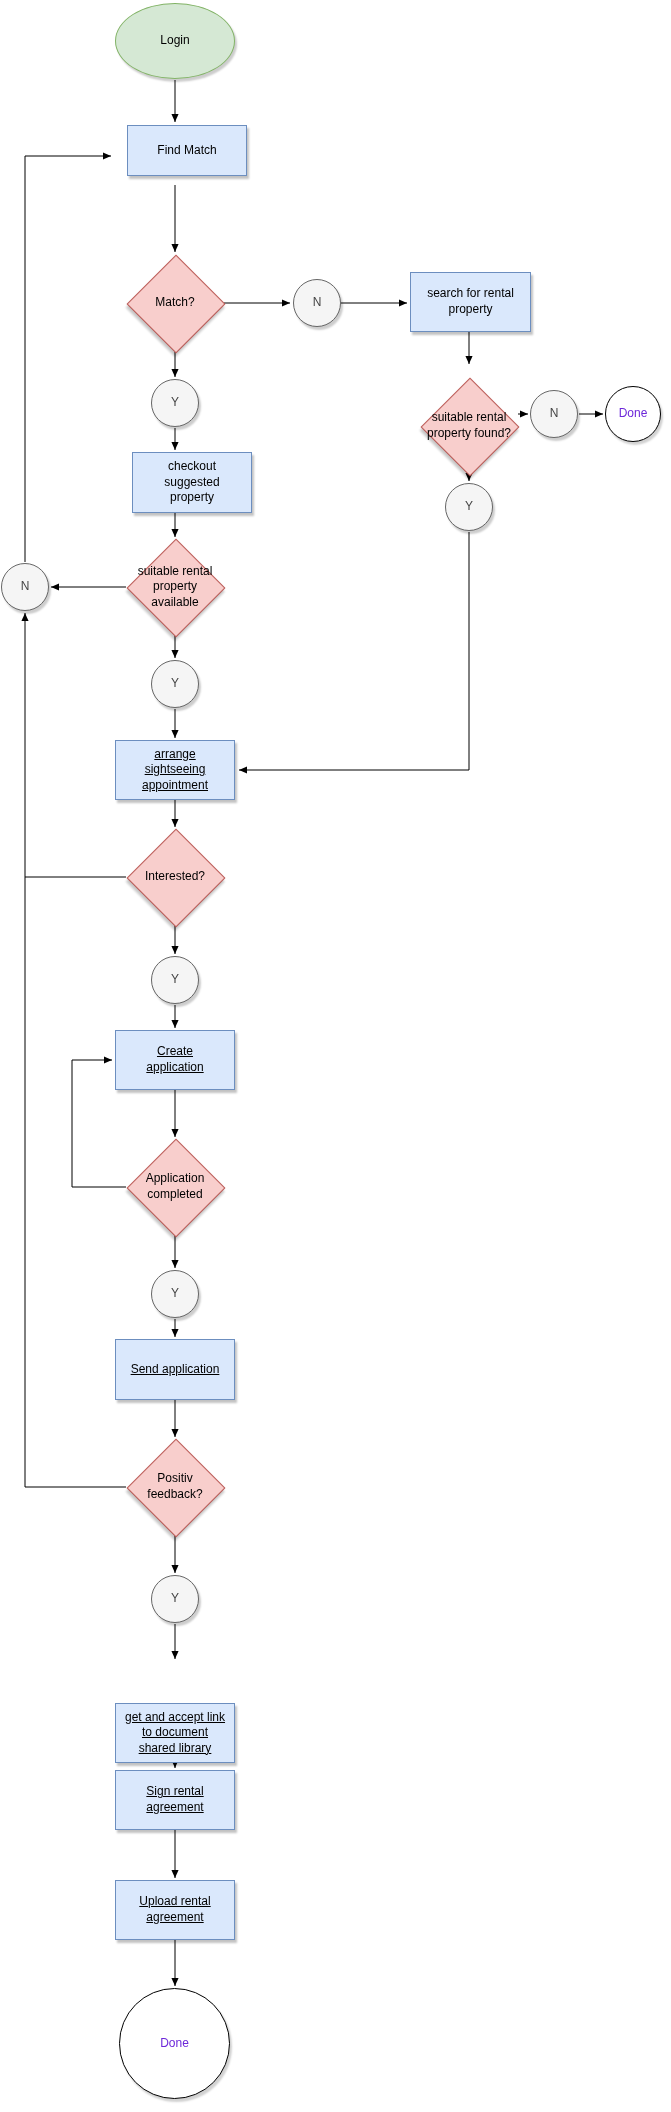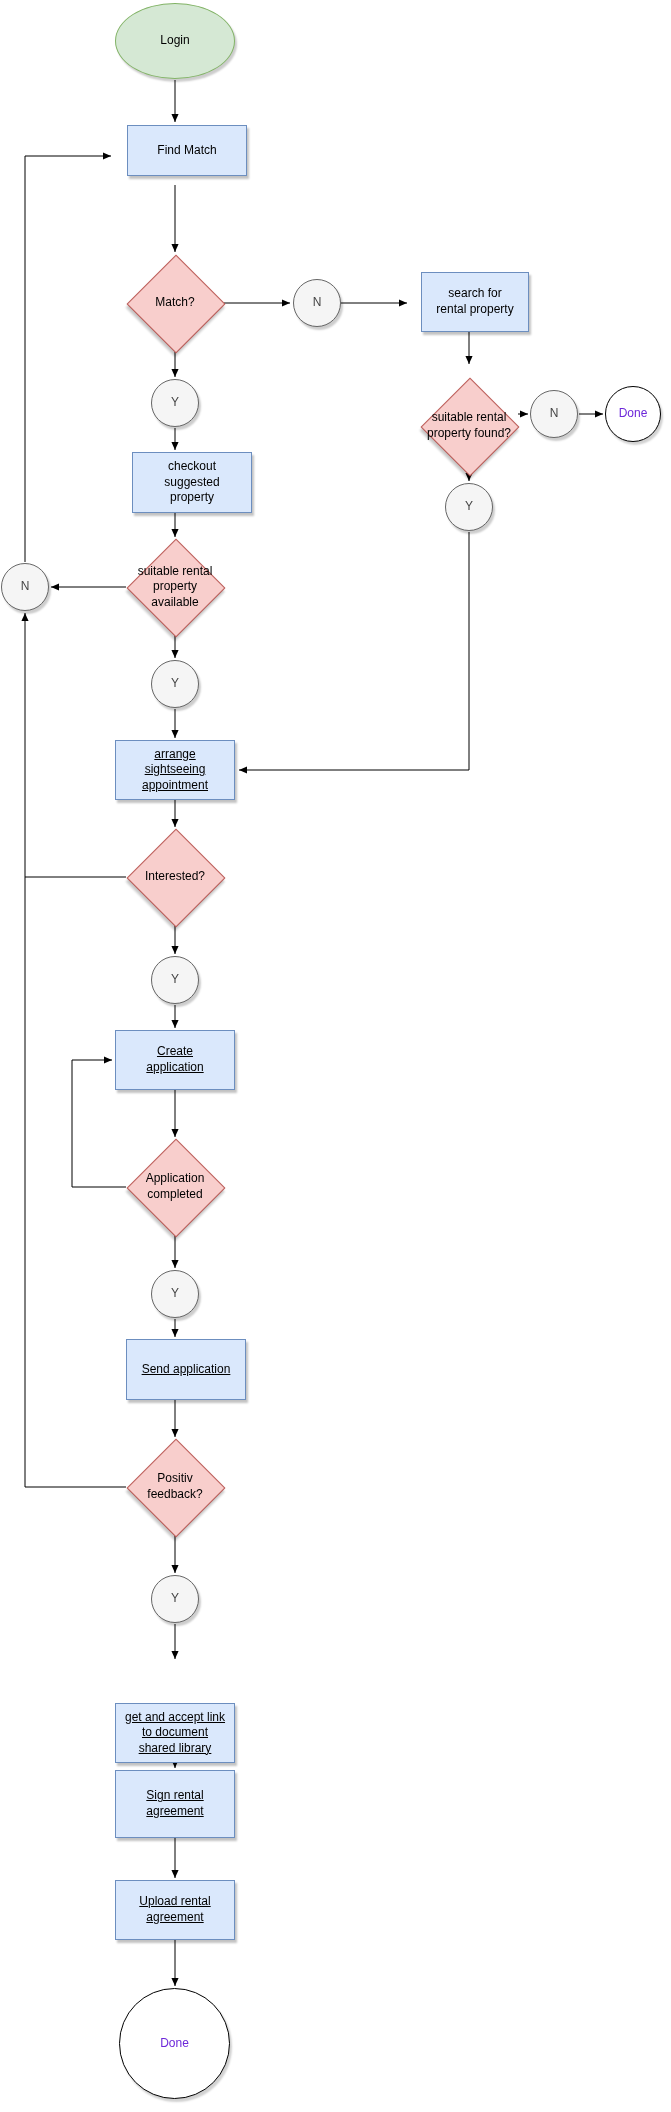--- a/index.html
+++ b/index.html
@@ -120,21 +120,21 @@
 
   <div class="node diamond" style="left:127px; top:255px; width:96px; height:96px;">
     <div class="diamond-shape"></div>
     <span class="lbl">Match?</span>
   </div>
 
   <div class="node circle small" style="left:293px; top:279px;">
     <span class="lbl">N</span>
   </div>
 
-  <div class="node rect" style="left:421px; top:272px; width:108px; height:60px;">
+  <div class="node rect" style="left:410px; top:272px; width:121px; height:60px;">
     <span class="lbl">search for rental property</span>
   </div>
 
   <div class="node diamond" style="left:421px; top:378px; width:96px; height:96px;">
     <div class="diamond-shape"></div>
     <span class="lbl">suitable rental property found?</span>
   </div>
 
   <div class="node circle small" style="left:530px; top:390px;">
     <span class="lbl">N</span>
@@ -188,38 +188,38 @@
 
   <div class="node diamond" style="left:127px; top:1139px; width:96px; height:96px;">
     <div class="diamond-shape"></div>
     <span class="lbl">Application completed</span>
   </div>
 
   <div class="node circle small" style="left:151px; top:1270px;">
     <span class="lbl">Y</span>
   </div>
 
-  <div class="node rect link" style="left:115px; top:1339px; width:120px; height:61px;margin-left:11px;">
+  <div class="node rect link" style="left:115px; top:1339px; width:120px; height:61px;">
     <span class="lbl">Send application</span>
   </div>
 
   <div class="node diamond" style="left:127px; top:1439px; width:96px; height:96px;">
     <div class="diamond-shape"></div>
     <span class="lbl">Positiv feedback?</span>
   </div>
 
   <div class="node circle small" style="left:151px; top:1575px;">
     <span class="lbl">Y</span>
   </div>
 
   <div class="node rect link" style="left:115px; top:1703px; width:120px; height:60px; padding:4px 6px;">
     <span class="lbl">get and accept link to document shared library</span>
   </div>
 
-  <div class="node rect link" style="left:115px; top:1770px; width:120px; height:68px;">
+  <div class="node rect link" style="left:115px; top:1770px; width:120px; height:60px;">
     <span class="lbl">Sign rental agreement</span>
   </div>
 
   <div class="node rect link" style="left:115px; top:1880px; width:120px; height:60px;">
     <span class="lbl">Upload rental agreement</span>
   </div>
 
   <div class="node terminal" style="left:119px; top:1988px; width:111px; height:111px;">
     <span class="lbl">Done</span>
   </div>

